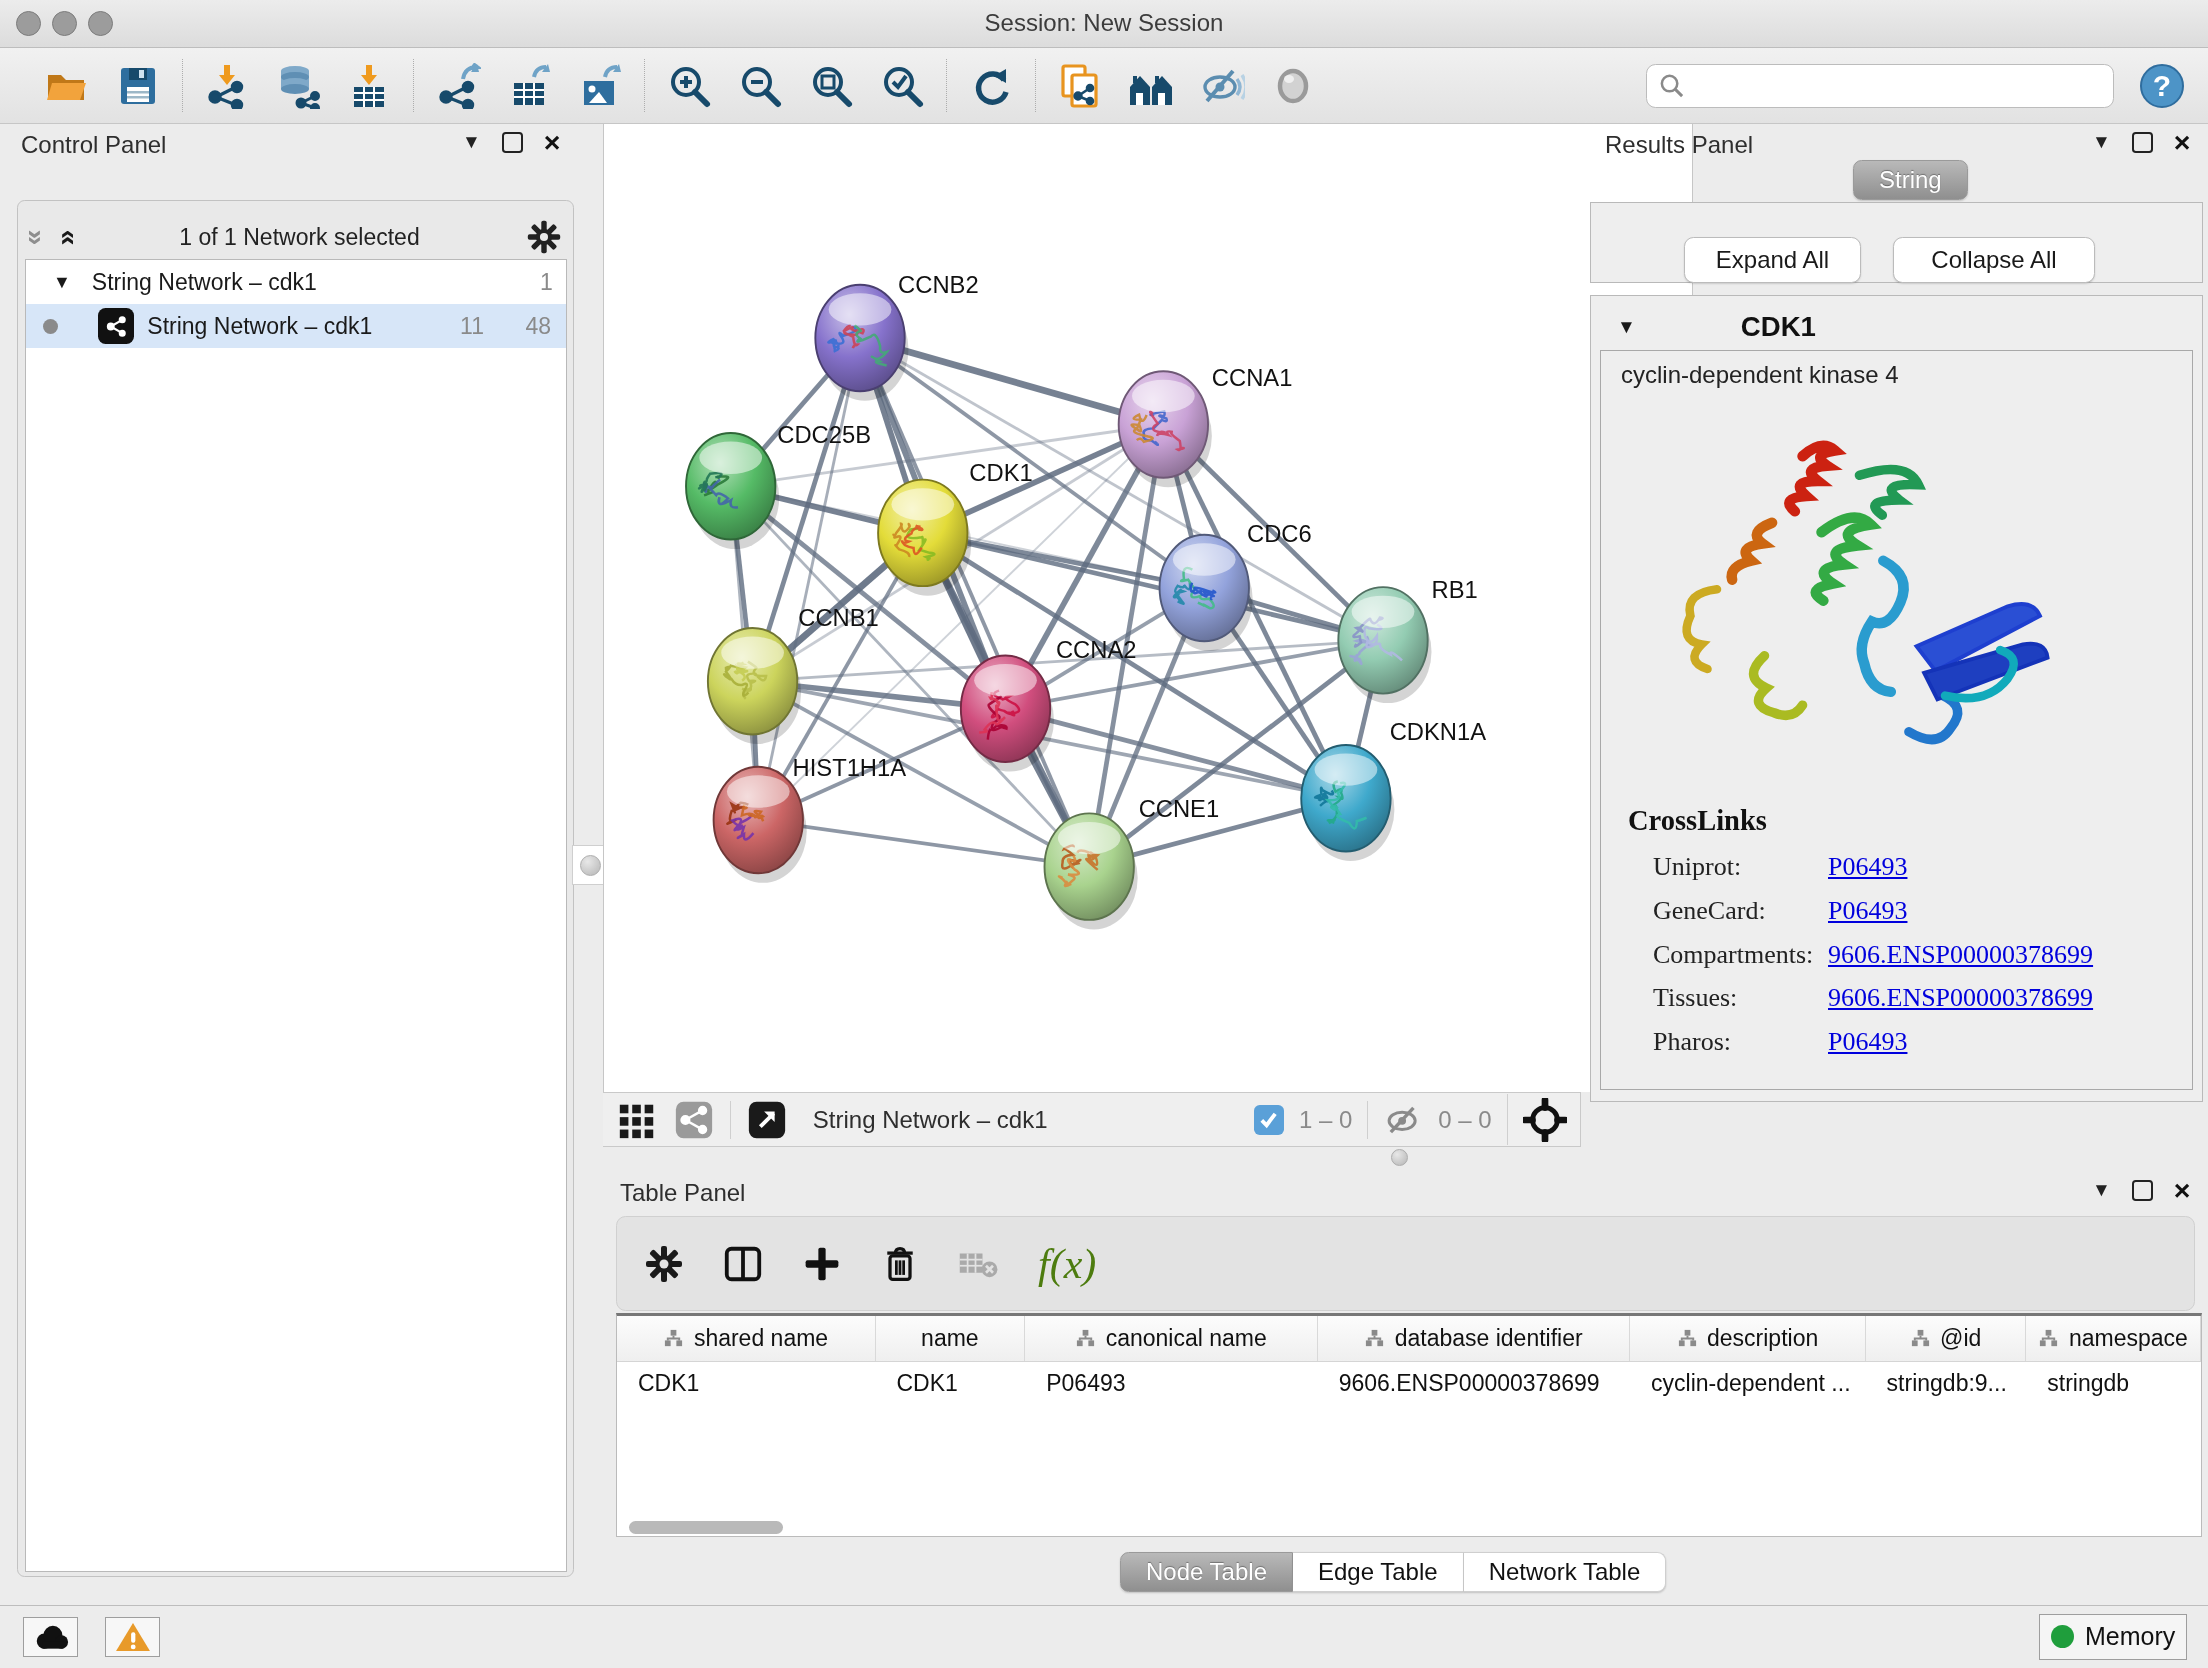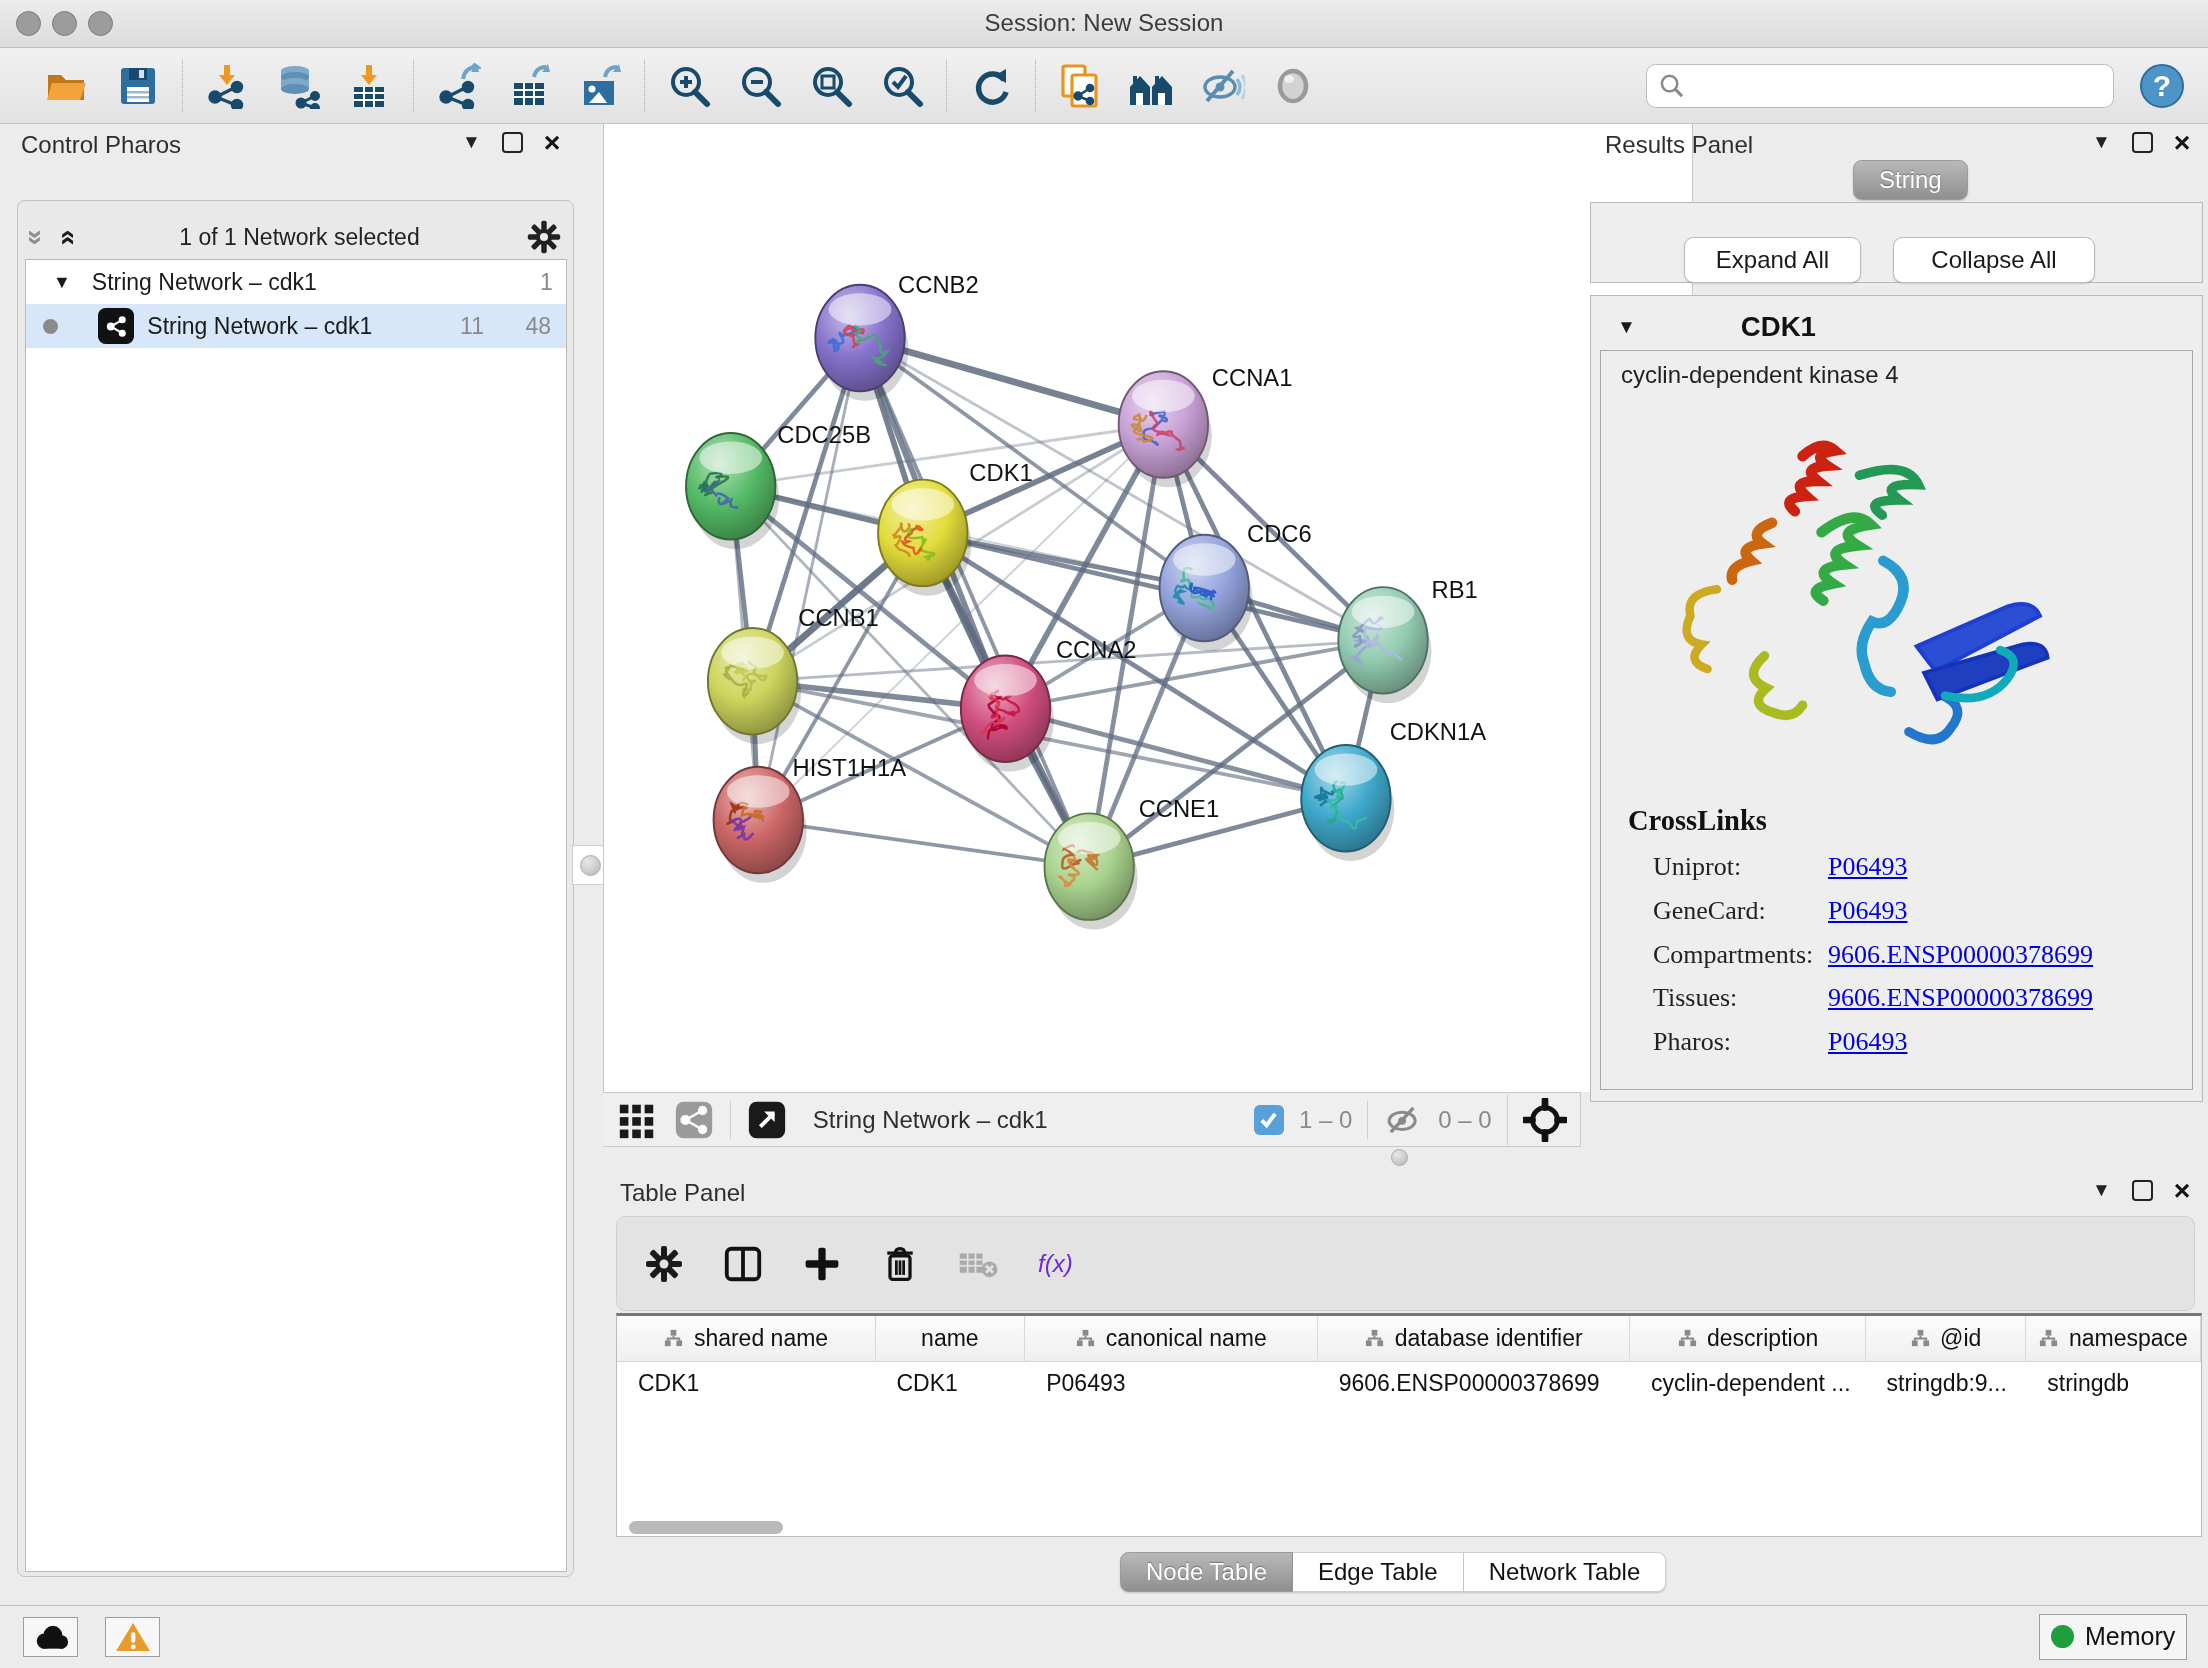--- a/index.html
+++ b/index.html
@@ -112,22 +112,22 @@
     font-size:28.5px; font-weight:bold; color:#111; }
   .cl-row { position:absolute; left:1653px; width:533px; height:44px;
     font-family:"Liberation Serif",serif; font-size:26px; }
   .cl-label { position:absolute; left:0; color:#222; }
   .cl-value { position:absolute; left:175px; color:#0000dd; text-decoration:underline; cursor:pointer; }
 
   
   #tp-toolbar { left:616px; top:1216px; width:1579px; height:95px;
     background:#e3e3e3; border:1px solid #d0d0d0; border-radius:9.5px;
     display:flex; align-items:center; gap:38px; padding:0 27px; }
-  #fx-label { font-family:Liberation Sans, sans-serif; font-style:italic;
-    font-size:24px; color:#6d28d9; }
+  #fx-label { font-family:Liberation Serif, serif; font-style:italic;
+    font-size:42px; color:#4d7c0f; }
   #data-table { left:616px; top:1313px; width:1586px; height:224px; background:#fff;
     border:1px solid #bbb; border-top:3.8px solid #777; overflow:hidden; }
   .t-header { display:flex; height:46px; background:linear-gradient(#fcfcfc,#efefef);
     border-bottom:1px solid #d5d5d5; }
   .t-hcell { display:flex; align-items:center; justify-content:center; gap:9.5px;
     font-size:23px; color:#111; border-right:1.9px solid #d9d9d9; overflow:hidden; white-space:nowrap; }
   .t-row { display:flex; height:44px; }
   .t-cell { font-size:23px; color:#111; padding:7.6px 0 0 21px; overflow:hidden; white-space:nowrap; }
   #t-hscroll { left:616px; top:1518px; width:1586px; height:19px; }
   #t-thumb { position:absolute; left:13.3px; top:2.9px; width:154px; height:13.3px;
@@ -316,21 +316,21 @@
         <input id="search-input" value="" style="">
       </div>
       <svg id="help-btn" viewBox="0 0 46 46">
         <circle cx="23" cy="23" r="21" fill="#4d94c7" stroke="#2f6d9e" stroke-width="2"></circle>
         <text x="23" y="33" text-anchor="middle" font-size="30" font-weight="bold" fill="#fff">?</text>
       </svg>
     </div>
   </div>
 
   <div class="abs" style="left:21px; top:131px;">
-    <span class="panel-title">Control Pharos</span>
+    <span class="panel-title">Control Panel</span>
   </div>
   <div class="panel-btns" style="left:462px; top:131px;">
     <span class="icon-collapse">▼</span>
     <span class="icon-float"></span>
     <span class="icon-close">×</span>
   </div>
 
 
   <div id="cp-box" class="abs"></div>
   <div id="cp-status-row" class="abs">

